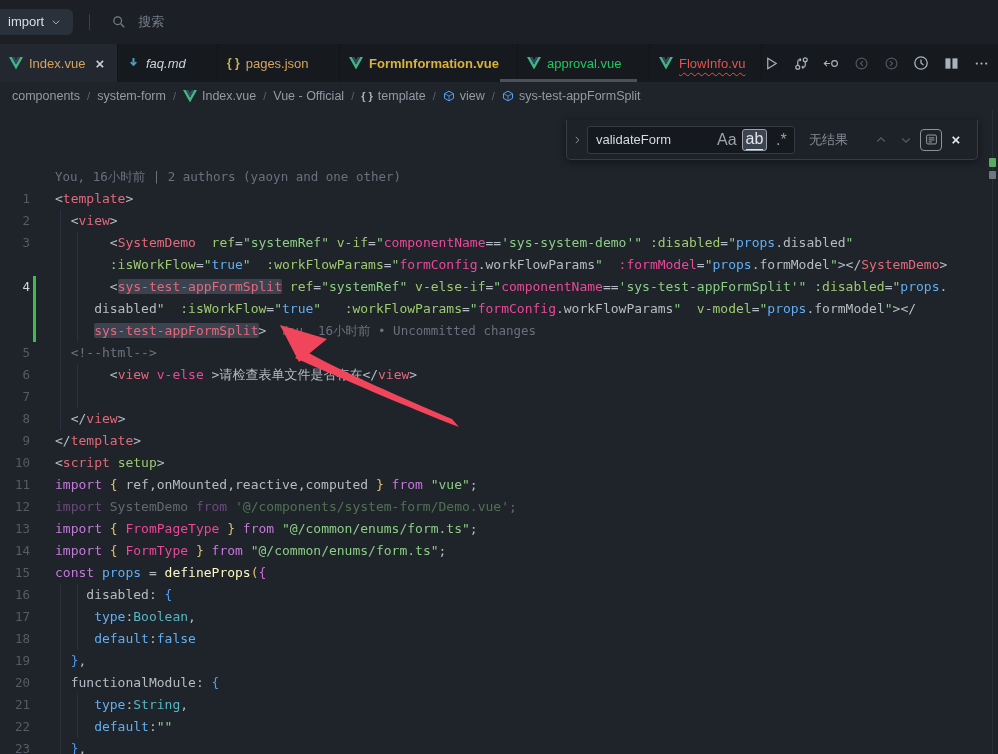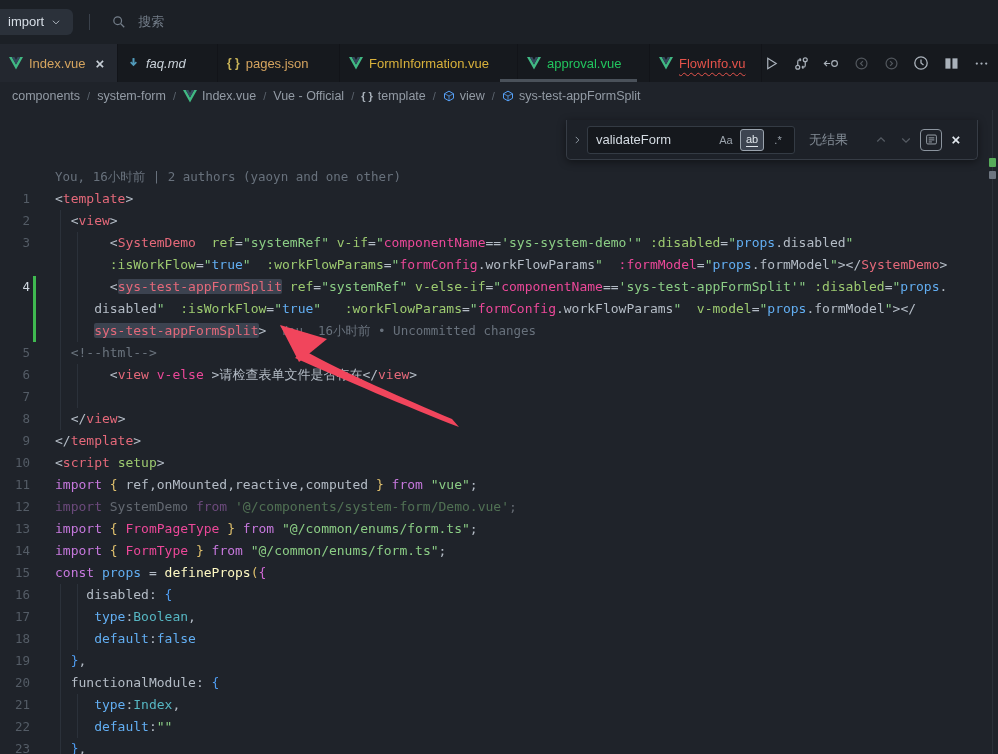--- a/index.html
+++ b/index.html
@@ -59,21 +59,21 @@
   
   .find{position:absolute;left:566px;top:10px;width:412px;height:40px;background:#1d2128;
     border:1px solid #363c45;border-top:none;border-radius:0 0 5px 5px;z-index:10;
     display:flex;align-items:center;box-shadow:0 2px 8px rgba(0,0,0,.45)}
   .find-caret{width:20px;display:flex;justify-content:center;color:#8b949e;cursor:pointer}
   .find-box{display:flex;align-items:center;background:#15181d;border:1px solid #343b44;
     border-radius:3px;height:28px;padding:0 4px 0 8px;width:208px}
   .find-input{background:transparent;border:none;outline:none;color:#d4dbe2;width:116px;
     font-size:13px;font-family:"Liberation Sans",sans-serif}
   .fopt{min-width:24px;height:22px;display:flex;align-items:center;justify-content:center;
-    color:#9aa2ab;font-size:11px;border-radius:3px;margin-left:2px;cursor:pointer;padding:0 3px}
+    color:#9aa2ab;font-size:16px;border-radius:3px;margin-left:2px;cursor:pointer;padding:0 3px}
   .fopt.on{background:#3d4450;border:1px solid #9aa3ad;color:#dfe5ea}
   .fopt .ul{border-bottom:1px solid currentColor;padding-bottom:1px}
   .find-res{color:#848d97;font-size:13px;margin-left:14px;width:58px}
   .fbtn{width:22px;height:22px;display:flex;align-items:center;justify-content:center;
     color:#9aa2ab;margin-left:3px;cursor:pointer}
   .fbtn.dis{opacity:.45}
   .fbtn.framed{border:1px solid #8b949e;border-radius:4px}
   .fbtn.close{color:#e2e8ee;font-size:15px;font-weight:bold}
 
   
@@ -130,21 +130,21 @@
             </svg>
           </span>
           <span class="lbl italic" style="color: rgb(201, 209, 217);">faq.md</span>
         </div>
         <div class="tab" style="width: 122px;">
           <span class="icon-svg">
             <span style="color:#c9b458;font-weight:bold;font-size:12px">{ }</span>
           </span>
           <span class="lbl" style="color: rgb(213, 164, 95);">pages.json</span>
         </div>
-        <div class="tab" style="width: 178px;">
+        <div class="tab" style="width: 178px; font-weight: bold;">
           <span class="icon-svg">
             <svg width="14" height="13" viewBox="0 0 24 22">
               <path fill="#41b883" d="M0 0h4.8L12 12.6 19.2 0H24L12 21.3z"></path>
               <path fill="#35495e" d="M4.8 0h4.4L12 5l2.8-5h4.4L12 12.6z"></path>
             </svg>
           </span>
           <span class="lbl" style="color: rgb(217, 177, 59);">FormInformation.vue</span>
         </div>
         <div class="tab" style="width: 132px;">
           <span class="icon-svg">
@@ -289,21 +289,21 @@
         <div class="row"><span class="num">11</span><span class="code"><span class="c-pur">import</span><span class="c-w"> </span><span class="c-bY">{</span><span class="c-w"> ref,onMounted,reactive,computed </span><span class="c-bY">}</span><span class="c-w"> </span><span class="c-pur">from</span><span class="c-w"> </span><span class="c-str">"vue"</span><span class="c-w">;</span></span></div>
         <div class="row dim"><span class="num">12</span><span class="code"><span class="c-pur">import</span><span class="c-w"> SystemDemo </span><span class="c-pur">from</span><span class="c-w"> </span><span class="c-str">'@/components/system-form/Demo.vue'</span><span class="c-w">;</span></span></div>
         <div class="row"><span class="num">13</span><span class="code"><span class="c-pur">import</span><span class="c-w"> </span><span class="c-bY">{</span><span class="c-w"> </span><span class="c-yel">FromPageType</span><span class="c-w"> </span><span class="c-bY">}</span><span class="c-w"> </span><span class="c-pur">from</span><span class="c-w"> </span><span class="c-str">"@/common/enums/form.ts"</span><span class="c-w">;</span></span></div>
         <div class="row"><span class="num">14</span><span class="code"><span class="c-pur">import</span><span class="c-w"> </span><span class="c-bY">{</span><span class="c-w"> </span><span class="c-yel">FormType</span><span class="c-w"> </span><span class="c-bY">}</span><span class="c-w"> </span><span class="c-pur">from</span><span class="c-w"> </span><span class="c-str">"@/common/enums/form.ts"</span><span class="c-w">;</span></span></div>
         <div class="row"><span class="num">15</span><span class="code"><span class="c-pur">const</span><span class="c-w"> </span><span class="c-blu">props</span><span class="c-w"> = </span><span class="c-org">defineProps</span><span class="c-bY">(</span><span class="c-bM">{</span></span></div>
         <div class="row"><span class="num">16</span><span class="guide" style="left: 60px;"></span><span class="guide" style="left: 77px;"></span><span class="code">    <span class="c-w">disabled: </span><span class="c-bB">{</span></span></div>
         <div class="row"><span class="num">17</span><span class="guide" style="left: 60px;"></span><span class="guide" style="left: 77px;"></span><span class="code">     <span class="c-blu">type</span><span class="c-w">:</span><span class="c-tea">Boolean</span><span class="c-w">,</span></span></div>
         <div class="row"><span class="num">18</span><span class="guide" style="left: 60px;"></span><span class="guide" style="left: 77px;"></span><span class="code">     <span class="c-blu">default</span><span class="c-w">:</span><span class="c-blu">false</span></span></div>
         <div class="row"><span class="num">19</span><span class="guide" style="left: 60px;"></span><span class="code">  <span class="c-bB">}</span><span class="c-w">,</span></span></div>
         <div class="row"><span class="num">20</span><span class="guide" style="left: 60px;"></span><span class="code">  <span class="c-w">functionalModule: </span><span class="c-bB">{</span></span></div>
-        <div class="row"><span class="num">21</span><span class="guide" style="left: 60px;"></span><span class="guide" style="left: 77px;"></span><span class="code">     <span class="c-blu">type</span><span class="c-w">:</span><span class="c-tea">Index</span><span class="c-w">,</span></span></div>
+        <div class="row"><span class="num">21</span><span class="guide" style="left: 60px;"></span><span class="guide" style="left: 77px;"></span><span class="code">     <span class="c-blu">type</span><span class="c-w">:</span><span class="c-tea">String</span><span class="c-w">,</span></span></div>
         <div class="row"><span class="num">22</span><span class="guide" style="left: 60px;"></span><span class="guide" style="left: 77px;"></span><span class="code">     <span class="c-blu">default</span><span class="c-w">:</span><span class="c-str">""</span></span></div>
         <div class="row"><span class="num">23</span><span class="guide" style="left: 60px;"></span><span class="code">  <span class="c-bB">}</span><span class="c-w">,</span></span></div>
       </div>
 
     <div class="find">
       <div class="find-caret">
         <svg width="10" height="10" viewBox="0 0 16 16">
             <path d="M6 3l5 5-5 5" fill="none" stroke="#8b949e" stroke-width="1.6"></path>
           </svg>
       </div>

